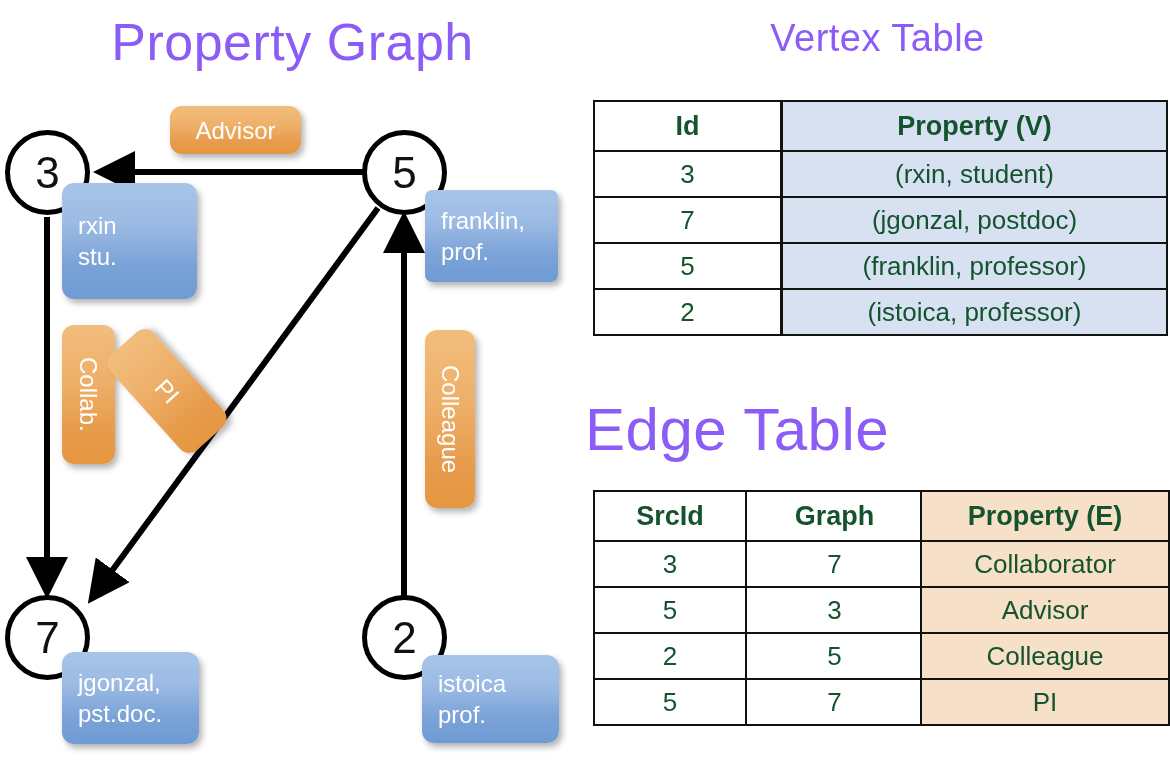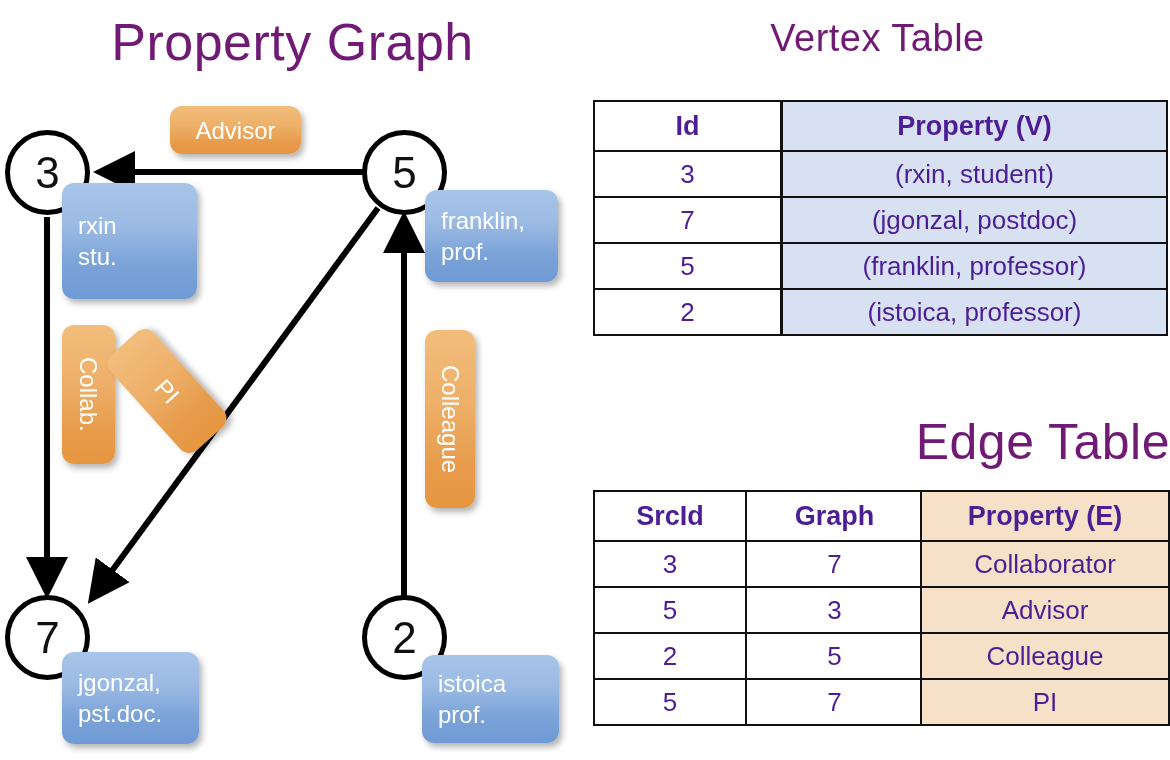--- a/index.html
+++ b/index.html
@@ -17,40 +17,40 @@
     height: 760px;
     background: #ffffff;
     overflow: hidden;
   }
 
   
   .panel-title {
     position: absolute;
     font-family: "Liberation Sans", sans-serif;
     font-weight: 300;
-    color: #701a75;
+    color: #8b5cf6;
     white-space: nowrap;
     letter-spacing: 0.5px;
   }
   #title-property-graph {
     left: 0; top: 12px; width: 585px;
     text-align: center;
     font-size: 52px;
     line-height: 60px;
   }
   #title-vertex-table {
     left: 585px; top: 8px; width: 585px;
     text-align: center;
     font-size: 38px;
     line-height: 60px;
   }
   #title-edge-table {
-    left: 585px; top: 412px; width: 585px;
-    text-align: right;
-    font-size: 50px;
+    left: 585px; top: 400px; width: 585px;
+    text-align: left;
+    font-size: 60px;
     line-height: 60px;
   }
 
   
   #graph-panel {
     position: absolute;
     left: 0; top: 0;
     width: 585px; height: 760px;
   }
   #graph-edges {
@@ -110,21 +110,21 @@
     border-collapse: collapse;
     font-family: "Liberation Sans", sans-serif;
   }
   .tbl td, .tbl th {
     border: 2px solid #111111;
     font-weight: 400;
     font-size: 26px;
     text-align: center;
     padding: 0;
     height: 44px;
-    color: #4c1d95;
+    color: #14532d;
     font-family: "Liberation Sans", sans-serif;
   }
   .tbl th {
     font-weight: bold;
     font-size: 27px;
     height: 48px;
   }
   .cell-id { background: #ffffff; }
   .cell-vprop { background: #d7e1f2; }
   .cell-eprop { background: #f6e0c8; }
@@ -169,21 +169,21 @@
 
     <div class="node" id="node-7" style="left:5px; top:595px; width:85px; height:85px;">7</div>
 
     <div class="node" id="node-2" style="left:362px; top:595px; width:85px; height:85px;">2</div>
 
     <div class="prop-box vertex" id="vbox-rxin" style="left:62px; top:183px; width:135px; height:116px;">
       <span class="line">rxin</span>
       <span class="line">stu.</span>
     </div>
 
-    <div class="prop-box vertex" id="vbox-franklin" style="left:425px; top:190px; width:133px; height:92px;">
+    <div class="prop-box vertex" id="vbox-franklin" style="left:425px; top:190px; width:133px; height:92px;border-radius:7px;">
       <span class="line">franklin,</span>
       <span class="line">prof.</span>
     </div>
 
     <div class="prop-box vertex" id="vbox-jgonzal" style="left:62px; top:652px; width:137px; height:92px;">
       <span class="line">jgonzal,</span>
       <span class="line">pst.doc.</span>
     </div>
 
     <div class="prop-box vertex" id="vbox-istoica" style="left:422px; top:655px; width:137px; height:88px;">

